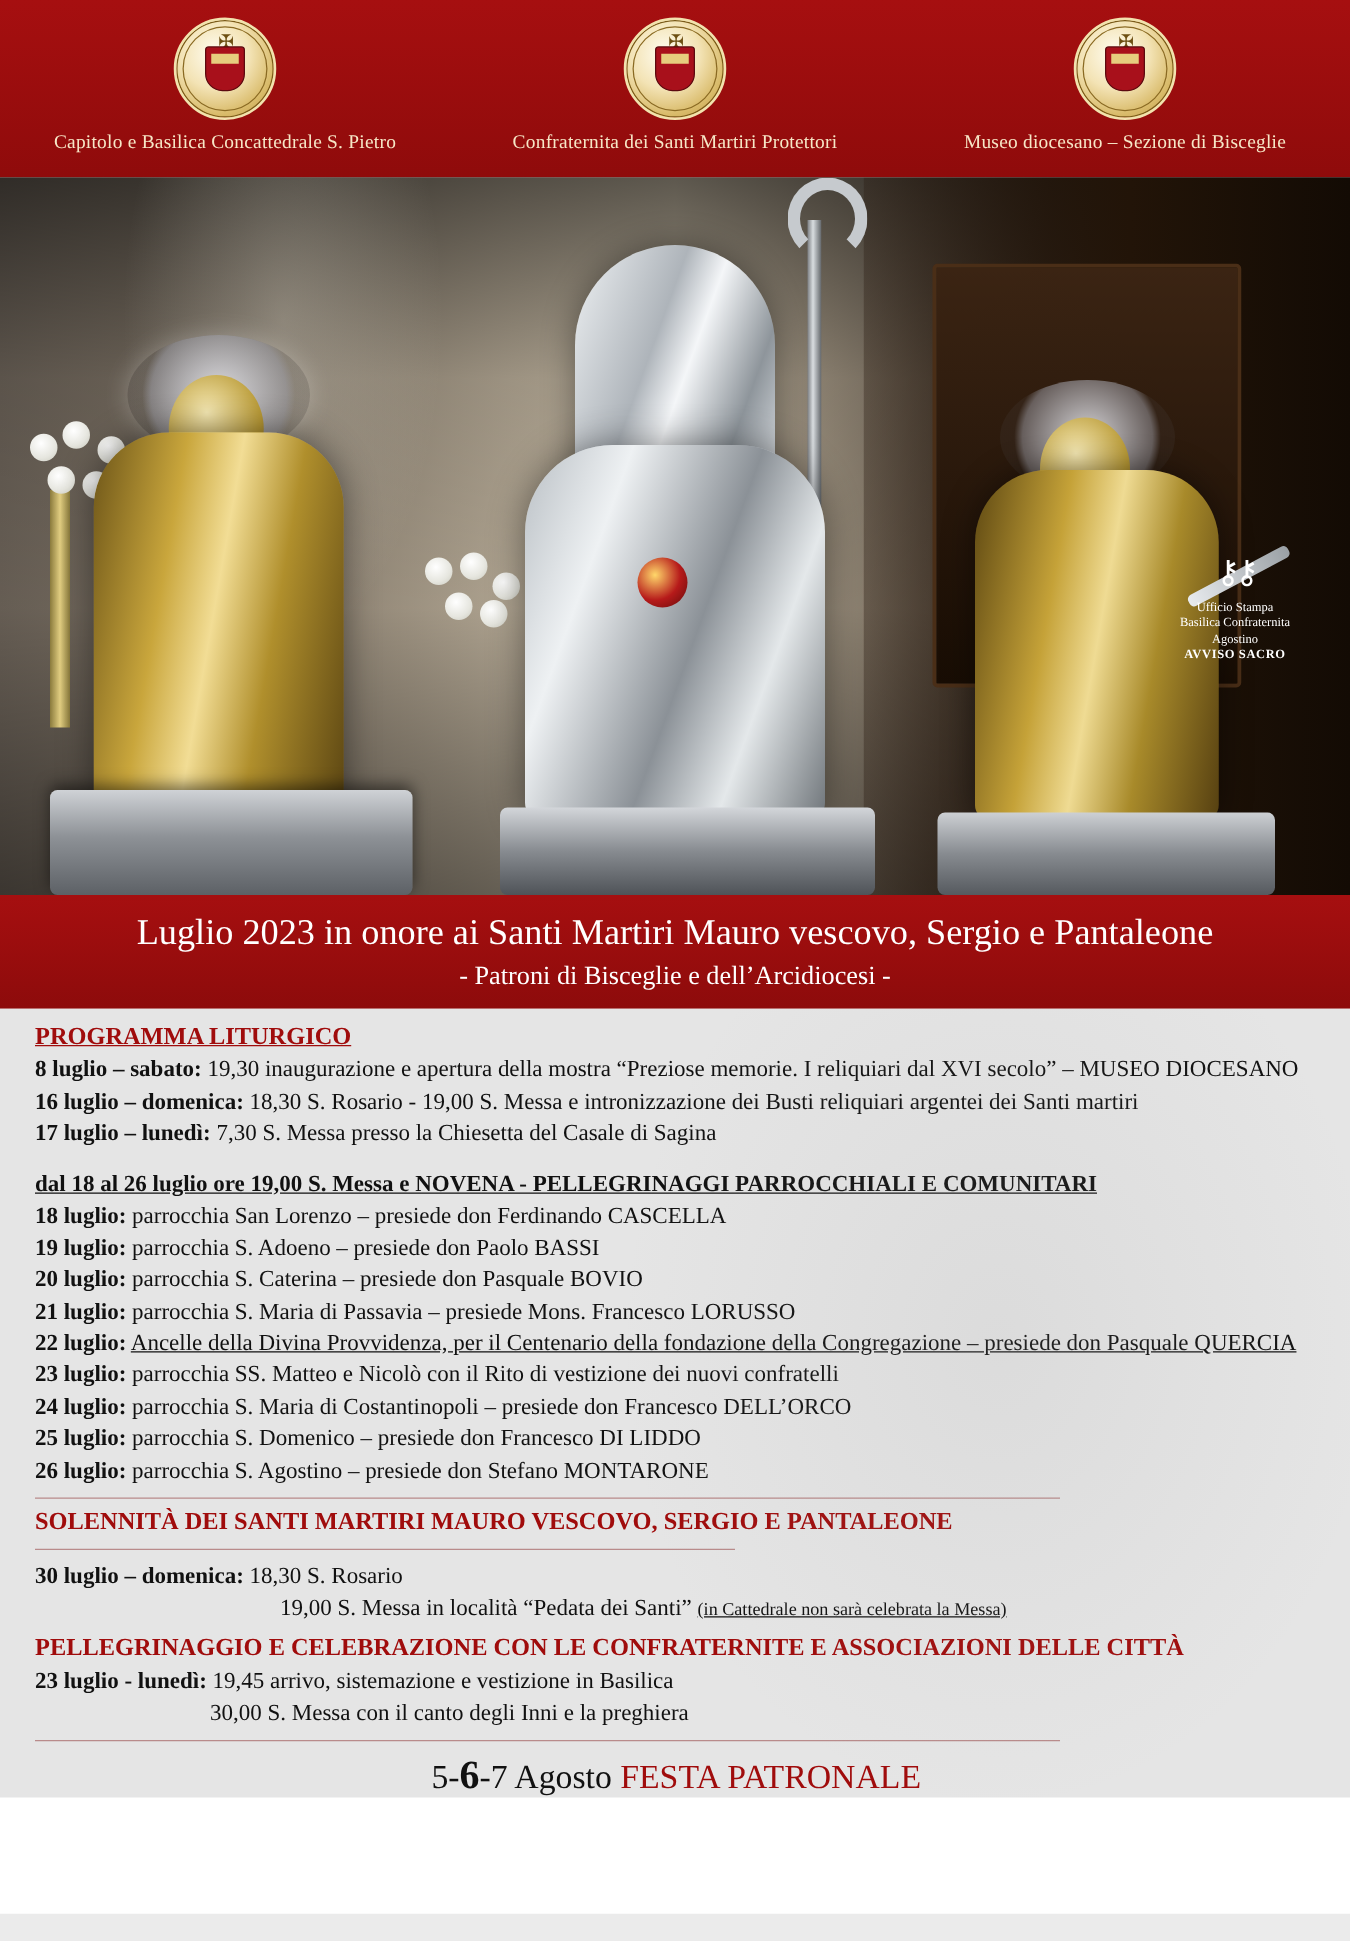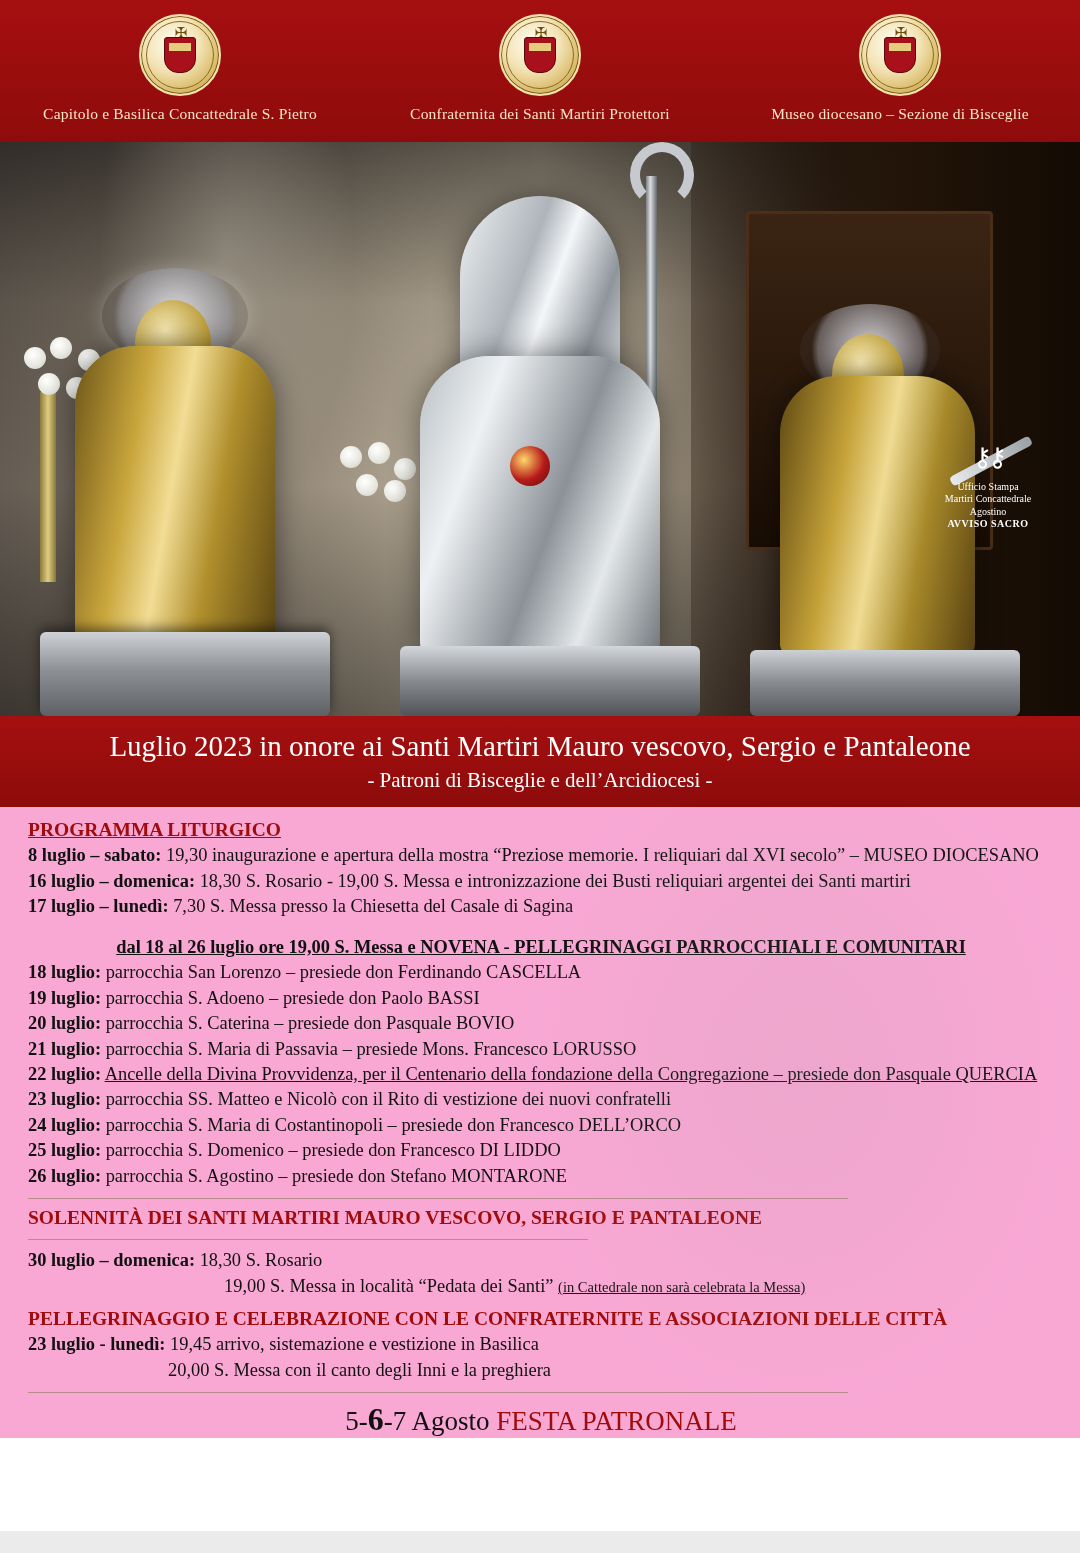--- a/index.html
+++ b/index.html
@@ -96,28 +96,28 @@
   .stamp .l{font-size:10px;display:block;}
   .stamp .l.b{font-weight:bold;letter-spacing:.5px;}
 
   
   .titleband{background:#a00c0c;background:linear-gradient(180deg,#a60f10,#8d0b0b);
         color:#fff;text-align:center;padding:12px 0 14px;}
   .titleband .t1{font-size:29px;line-height:1.25;}
   .titleband .t2{font-size:21px;margin-top:4px;}
 
   
-  .content{position:relative;padding:10px 26px 0 28px;color:#111;background:#f9a8d4;}
+  .content{position:relative;padding:10px 26px 0 28px;color:#111;background:#e5e5e5;}
   .content:before{content:"";position:absolute;inset:0;opacity:.13;pointer-events:none;
         background:radial-gradient(ellipse 420px 520px at 74% 42%,#9b9b9b 0%,rgba(255,255,255,0) 72%);}
   .sect-title{color:#a00c0c;font-weight:bold;font-size:19.5px;text-decoration:underline;margin:2px 0 2px;}
   .sect-title.plain{text-decoration:none;}
   .line{font-size:18.4px;line-height:1.33;margin:1px 0;}
   .line b{font-weight:bold;}
-  .u{text-decoration:underline;text-align:center;}
+  .u{text-decoration:underline;}
   .small{font-size:14.5px;}
   .gap{height:14px;}
   .hr{border:0;border-top:1px solid #b98b8b;margin:10px 0 8px;width:100%;}
   .hr.short{width:560px;margin-left:0;}
   .hr.mid{width:820px;}
   .festa{text-align:center;font-size:27px;color:#111;margin-top:6px;}
   .festa .red{color:#a00c0c;}
   .festa .big{font-size:32px;font-weight:bold;}
   .indent{padding-left:196px;}
   .footer-strip{position:absolute;left:0;bottom:0;width:100%;height:22px;background:#ebebeb;}
@@ -210,21 +210,21 @@
       <div class="halo"></div>
       <div class="head"></div>
         <div class="body"></div>
       <div class="sword"></div>
       <div class="base"></div>
     </div>
 
     <div class="stamp">
       <span class="keys2">⚷⚷</span>
       <span class="l">Ufficio Stampa</span>
-      <span class="l">Martiri Concattedrale</span>
+      <span class="l">Basilica Confraternita</span>
       <span class="l">Agostino</span>
       <span class="l b">AVVISO SACRO</span>
     </div>
   </div>
 
   <div class="titleband">
     <div class="t1">Luglio 2023 in onore ai Santi Martiri Mauro vescovo, Sergio e Pantaleone</div>
     <div class="t2">- Patroni di Bisceglie e dell’Arcidiocesi -</div>
   </div>
 
@@ -301,21 +301,21 @@
       <span class="small u">(in Cattedrale non sarà celebrata la Messa)</span>
     </div>
 
     <div class="sect-title plain" style="margin-top:10px">PELLEGRINAGGIO E CELEBRAZIONE CON LE CONFRATERNITE E ASSOCIAZIONI DELLE CITTÀ</div>
 
     <div class="line">
       <b>23 luglio - lunedì:</b>
       <span>19,45 arrivo, sistemazione e vestizione in Basilica</span>
     </div>
     <div class="line" style="padding-left:140px">
-      <span>20,00 S. Messa con il canto degli Inni e la preghiera</span>
+      <span>30,00 S. Messa con il canto degli Inni e la preghiera</span>
     </div>
 
     <hr class="hr mid">
 
     <div class="festa">
       <span>5-</span><span class="big">6</span><span>-7 Agosto </span><span class="red">FESTA PATRONALE</span>
     </div>
   </div>
 
   <div class="footer-strip"></div>

